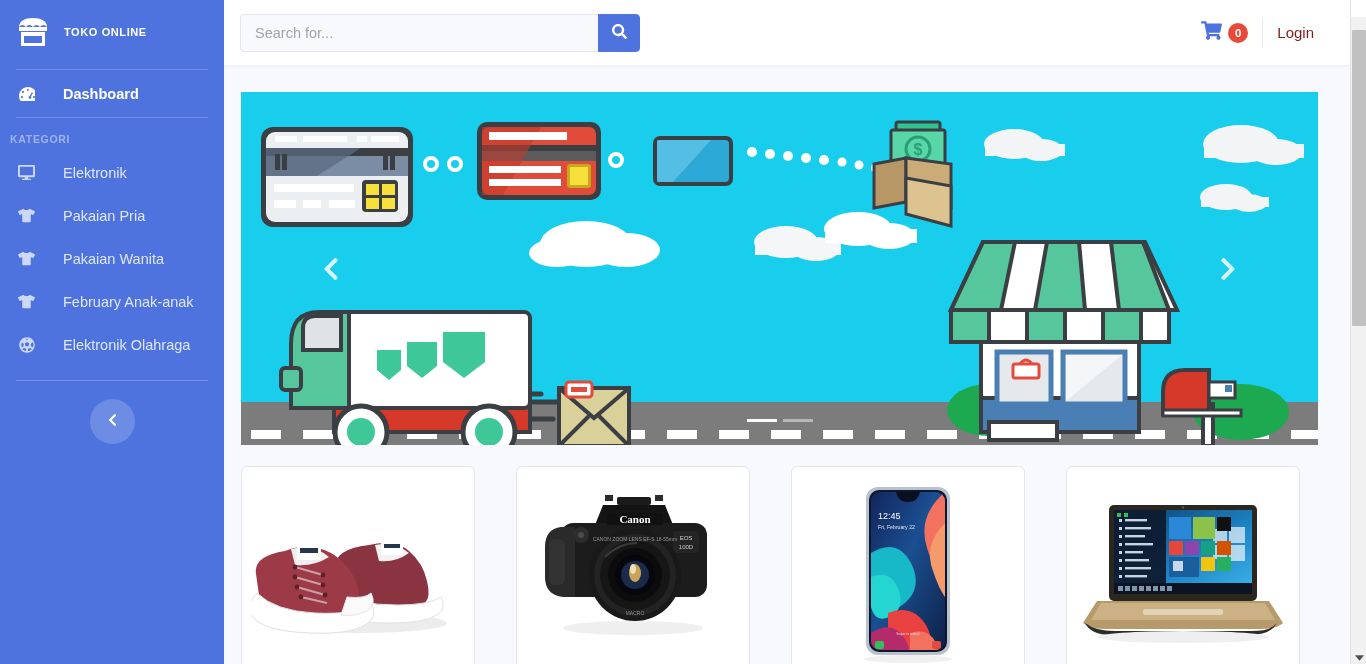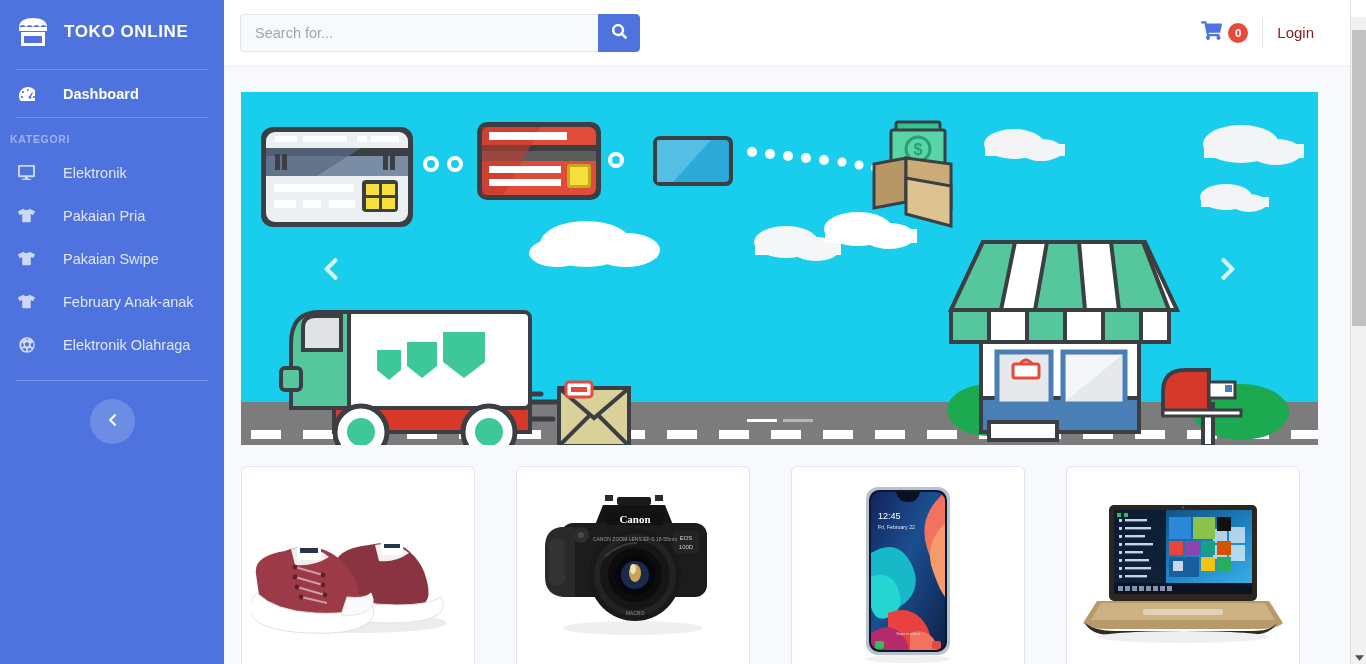--- a/index.html
+++ b/index.html
@@ -21,21 +21,21 @@
     overflow: hidden;
   }
   .brand {
     display: flex; align-items: center;
     height: 64px; padding: 0 14px;
     gap: 12px;
     text-decoration: none; color: #fff;
   }
   .brand-icon { width: 38px; height: 38px; flex: 0 0 38px; display:block; }
   .brand-text {
-    font-size: 17px; font-weight: bold;
+    font-size: 11px; font-weight: bold;
     letter-spacing: 0.6px; color: #fff;
     text-transform: uppercase;
   }
   .sb-divider {
     height: 1px; background: rgba(255,255,255,0.22);
     margin: 5px 16px;
   }
   .nav-item {
     display: flex; align-items: center; gap: 28px;
     padding: 10px 18px;
@@ -245,21 +245,21 @@
         </span>
         <span>Pakaian Pria</span>
       </a>
 
       <a class="nav-item">
         <span class="ic">
           <svg viewBox="0 0 640 512" width="17" height="17" fill="rgba(255,255,255,0.72)">
             <path d="M631.2 96.5L436.5 0C416.4 27.8 371.9 47.2 320 47.2S223.6 27.8 203.5 0L8.8 96.5c-7.9 4-11.1 13.6-7.2 21.5l57.2 114.5c4 7.9 13.6 11.1 21.5 7.2l56.6-27.7c10.6-5.2 23 2.5 23 14.4V480c0 17.7 14.3 32 32 32h256c17.7 0 32-14.3 32-32V226.3c0-11.8 12.4-19.6 23-14.4l56.6 27.7c7.9 4 17.5.8 21.5-7.2L638.3 118c4-7.9.8-17.6-7.1-21.5z"></path>
           </svg>
         </span>
-        <span>Pakaian Swipe</span>
+        <span>Pakaian Wanita</span>
       </a>
 
       <a class="nav-item">
         <span class="ic">
           <svg viewBox="0 0 640 512" width="17" height="17" fill="rgba(255,255,255,0.72)">
             <path d="M631.2 96.5L436.5 0C416.4 27.8 371.9 47.2 320 47.2S223.6 27.8 203.5 0L8.8 96.5c-7.9 4-11.1 13.6-7.2 21.5l57.2 114.5c4 7.9 13.6 11.1 21.5 7.2l56.6-27.7c10.6-5.2 23 2.5 23 14.4V480c0 17.7 14.3 32 32 32h256c17.7 0 32-14.3 32-32V226.3c0-11.8 12.4-19.6 23-14.4l56.6 27.7c7.9 4 17.5.8 21.5-7.2L638.3 118c4-7.9.8-17.6-7.1-21.5z"></path>
           </svg>
         </span>
         <span>February Anak-anak</span>
       </a>

